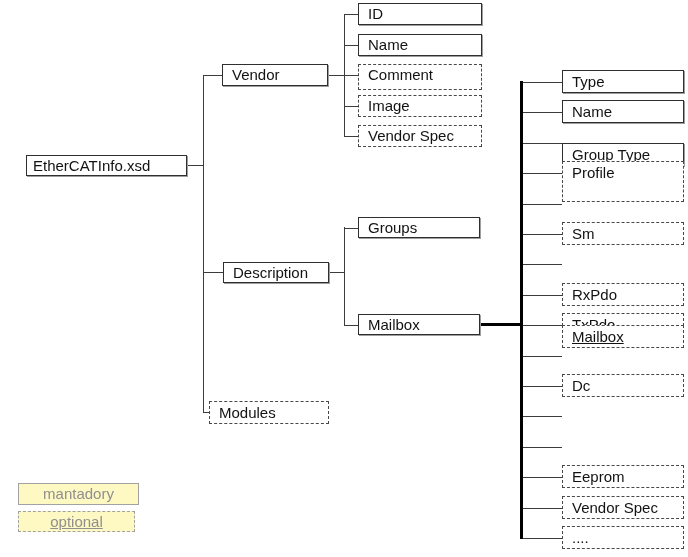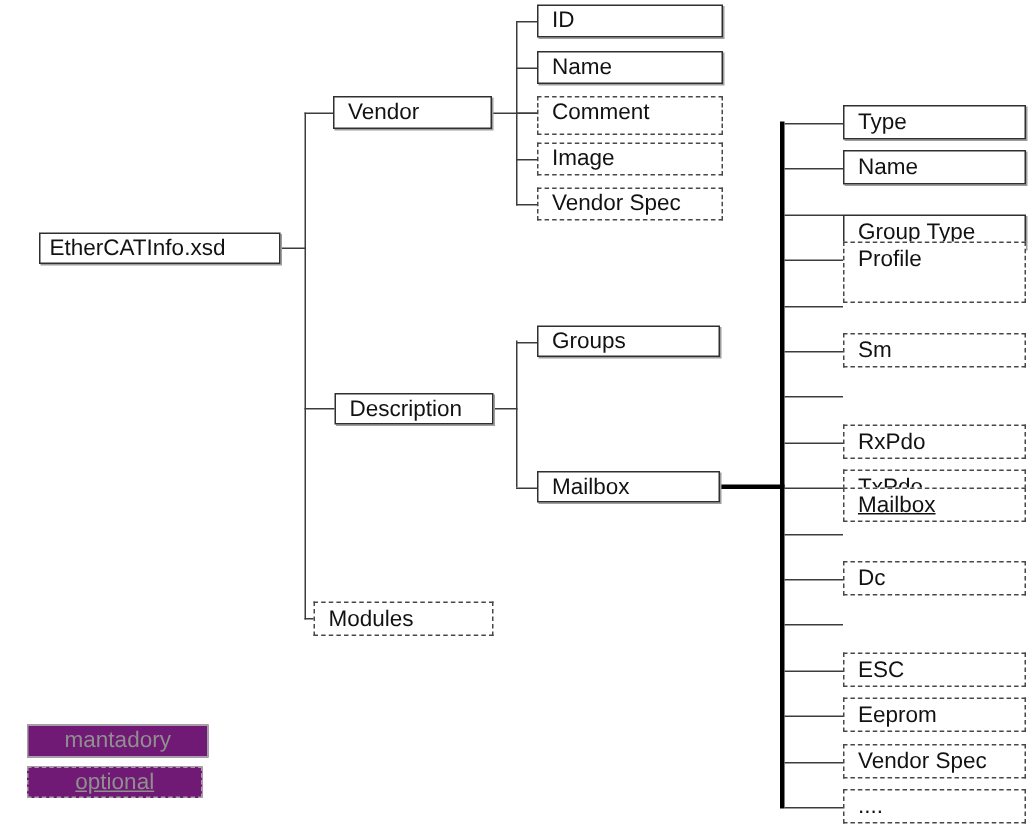--- a/index.html
+++ b/index.html
@@ -12,21 +12,21 @@
     position:absolute;background:#ffffff;box-sizing:border-box;
     font-size:15px;color:#121212;padding-left:9px;white-space:nowrap;
     overflow:hidden;z-index:2;
   }
   .node.mandatory{border:1px solid #2f2f2f;box-shadow:1px 1px 0 #9e9e9e;}
   .node.optional{border:1px dashed #484848;}
   .node.root{padding-left:6px;}
   .line{position:absolute;background:#3c3c3c;z-index:1;}
   .line.thick{background:#000000;}
   .legend-item{
-    position:absolute;box-sizing:border-box;background:#701a75;
+    position:absolute;box-sizing:border-box;background:#fef9c3;
     font-size:15px;color:#8f8f8f;text-align:center;white-space:nowrap;z-index:2;
   }
   .legend-item.solid{border:1px solid #a2a2a2;}
   .legend-item.dashed{border:1px dashed #a2a2a2;}
 </style>
 </head>
 <body>
 
 <div id="diagram">
 
@@ -48,21 +48,20 @@
     <div class="node mandatory" style="left: 358px; top: 314px; width: 122px; height: 21px; line-height: 19px;">Mailbox</div>
     <div class="node mandatory" style="left: 562px; top: 70px; width: 122px; height: 23px; line-height: 21px;">Type</div>
     <div class="node mandatory" style="left: 562px; top: 100px; width: 122px; height: 23px; line-height: 21px;">Name</div>
     <div class="node mandatory" style="left: 562px; top: 131px; width: 122px; height: 23px; line-height: 21px; margin-top: 12px;">Group Type</div>
     <div class="node optional" style="left: 562px; top: 161px; width: 122px; height: 41px; line-height: 21px;">Profile</div>
     <div class="node optional" style="left: 562px; top: 222px; width: 122px; height: 23px; line-height: 21px;">Sm</div>
     <div class="node optional" style="left: 562px; top: 283px; width: 122px; height: 23px; line-height: 21px;">RxPdo</div>
     <div class="node optional" style="left: 562px; top: 313px; width: 122px; height: 23px; line-height: 21px;">TxPdo</div>
     <div class="node optional" style="left: 562px; top: 325px; width: 122px; height: 23px; line-height: 21px; text-decoration: underline;">Mailbox</div>
     <div class="node optional" style="left: 562px; top: 374px; width: 122px; height: 23px; line-height: 21px;">Dc</div>
-    <div class="node optional" style="left: 562px; top: 435px; width: 122px; height: 23px; line-height: 21px;">ESC</div>
     <div class="node optional" style="left: 562px; top: 465px; width: 122px; height: 23px; line-height: 21px;">Eeprom</div>
     <div class="node optional" style="left: 562px; top: 496px; width: 122px; height: 23px; line-height: 21px;">Vendor Spec</div>
     <div class="node optional" style="left: 562px; top: 526px; width: 122px; height: 23px; line-height: 21px;">....</div>
     <div class="line" style="left: 187px; top: 165px; width: 17px; height: 1px;"></div>
     <div class="line" style="left: 203px; top: 75px; width: 1px; height: 338px;"></div>
     <div class="line" style="left: 203px; top: 75px; width: 20px; height: 1px;"></div>
     <div class="line" style="left: 203px; top: 272px; width: 21px; height: 1px;"></div>
     <div class="line" style="left: 203px; top: 412px; width: 21px; height: 1px;"></div>
     <div class="line" style="left: 328px; top: 75px; width: 30px; height: 1px;"></div>
     <div class="line" style="left: 344px; top: 14px; width: 1px; height: 123px;"></div>

